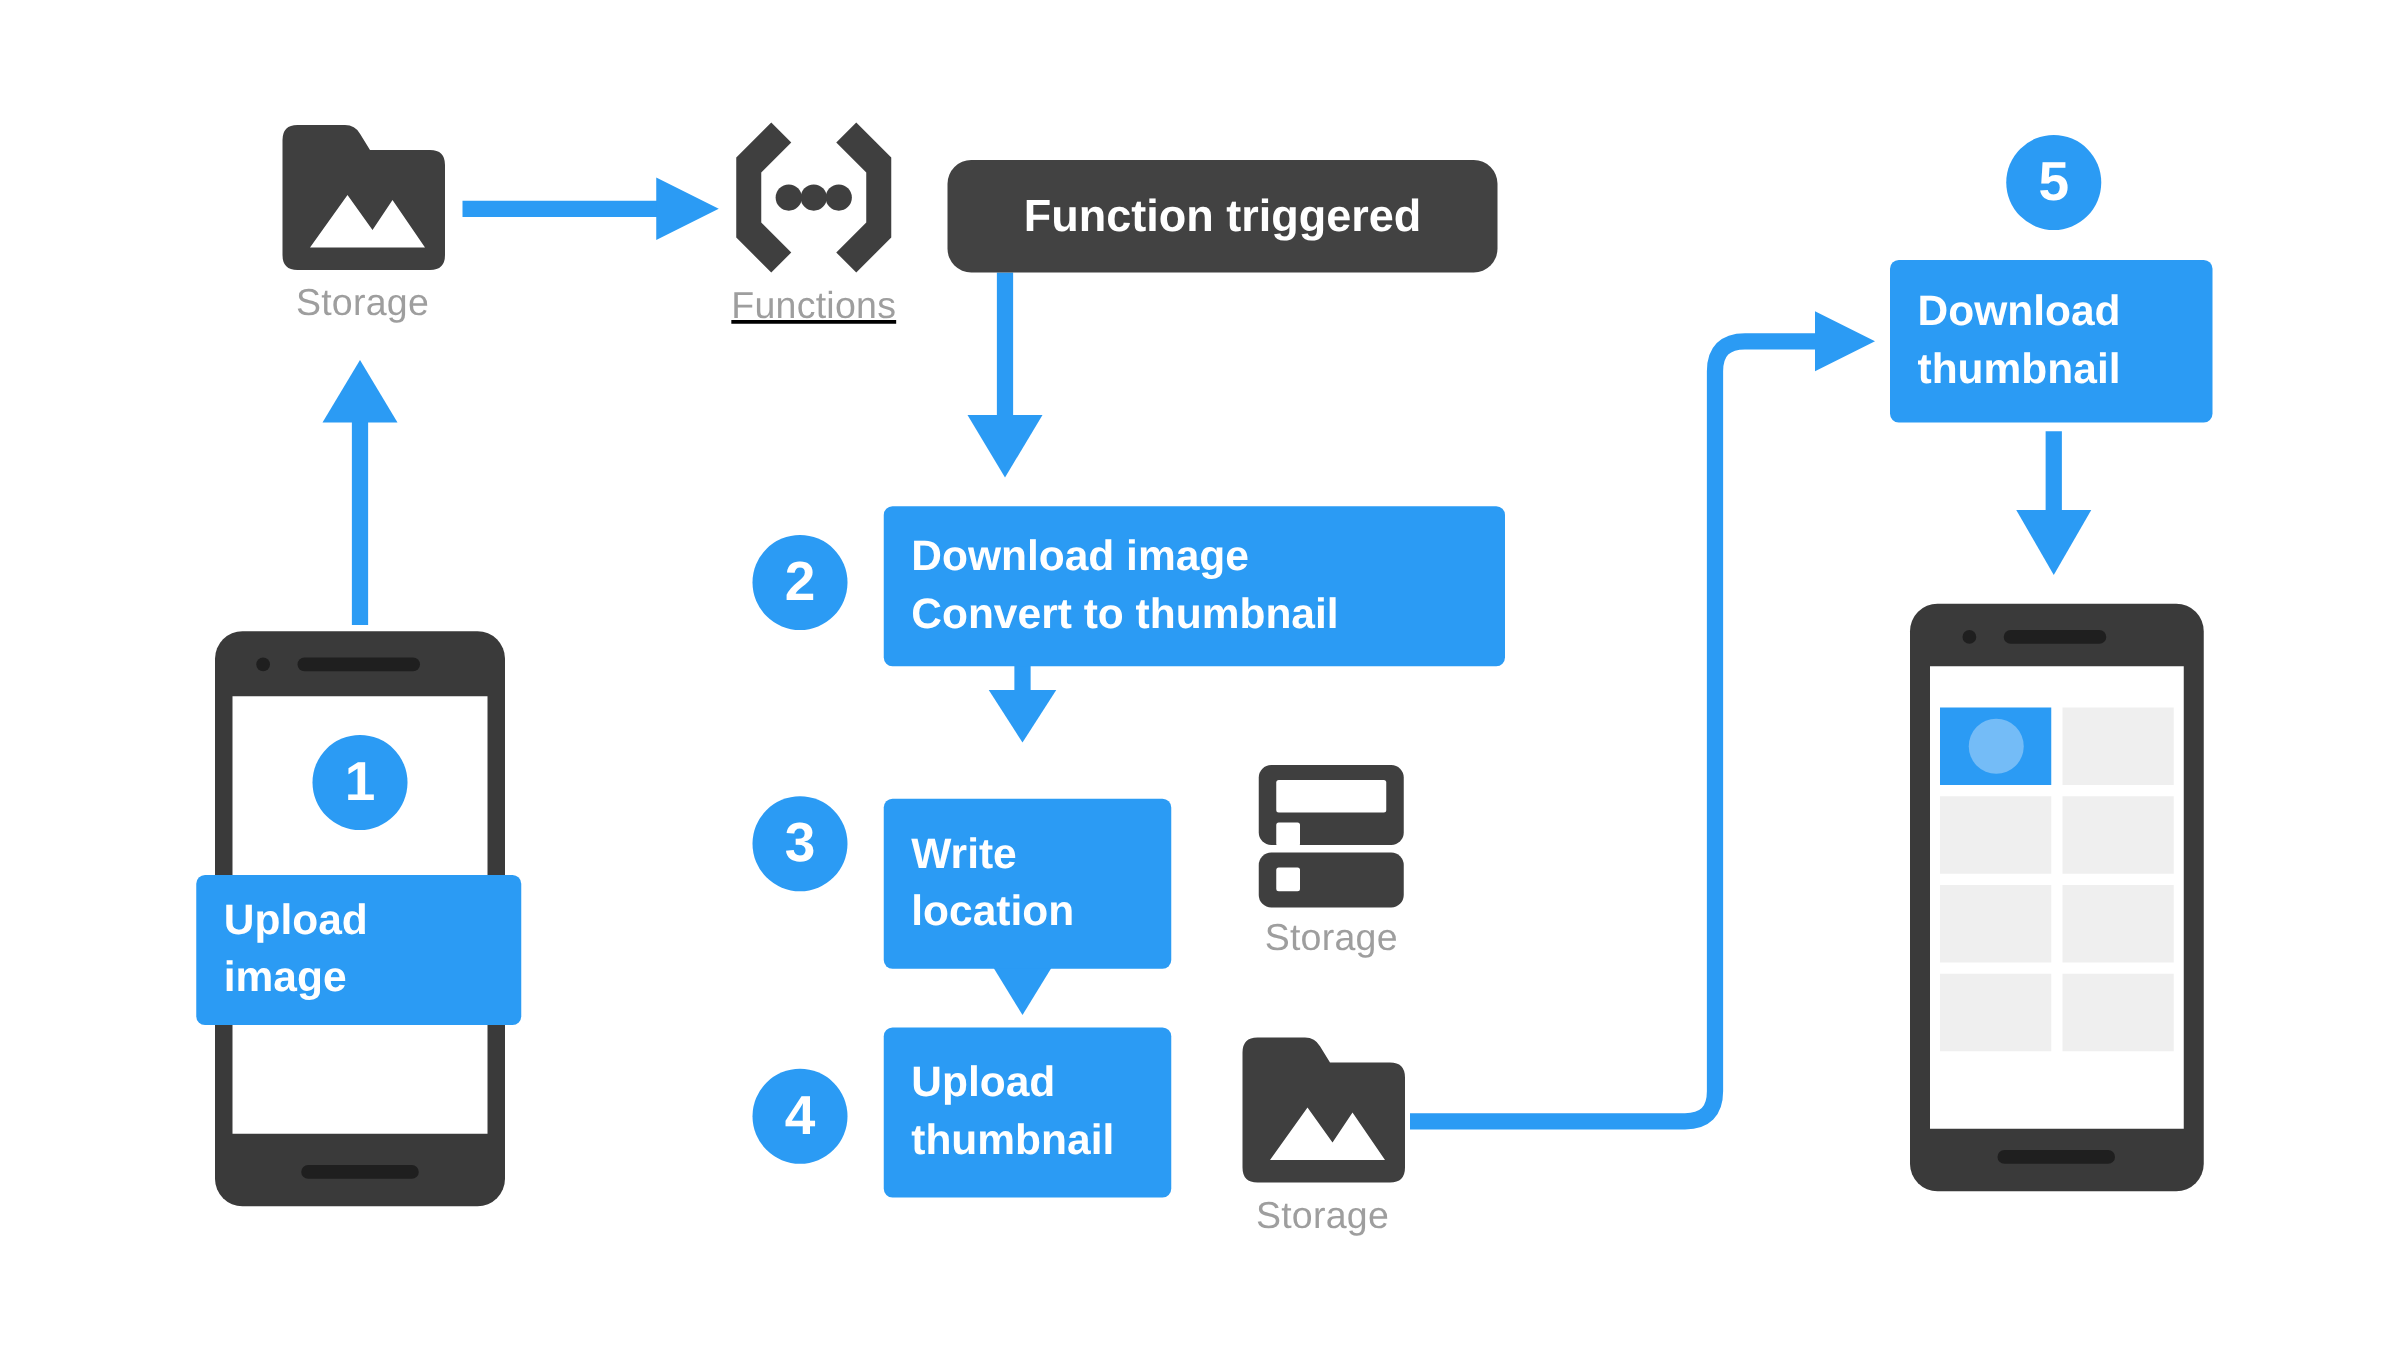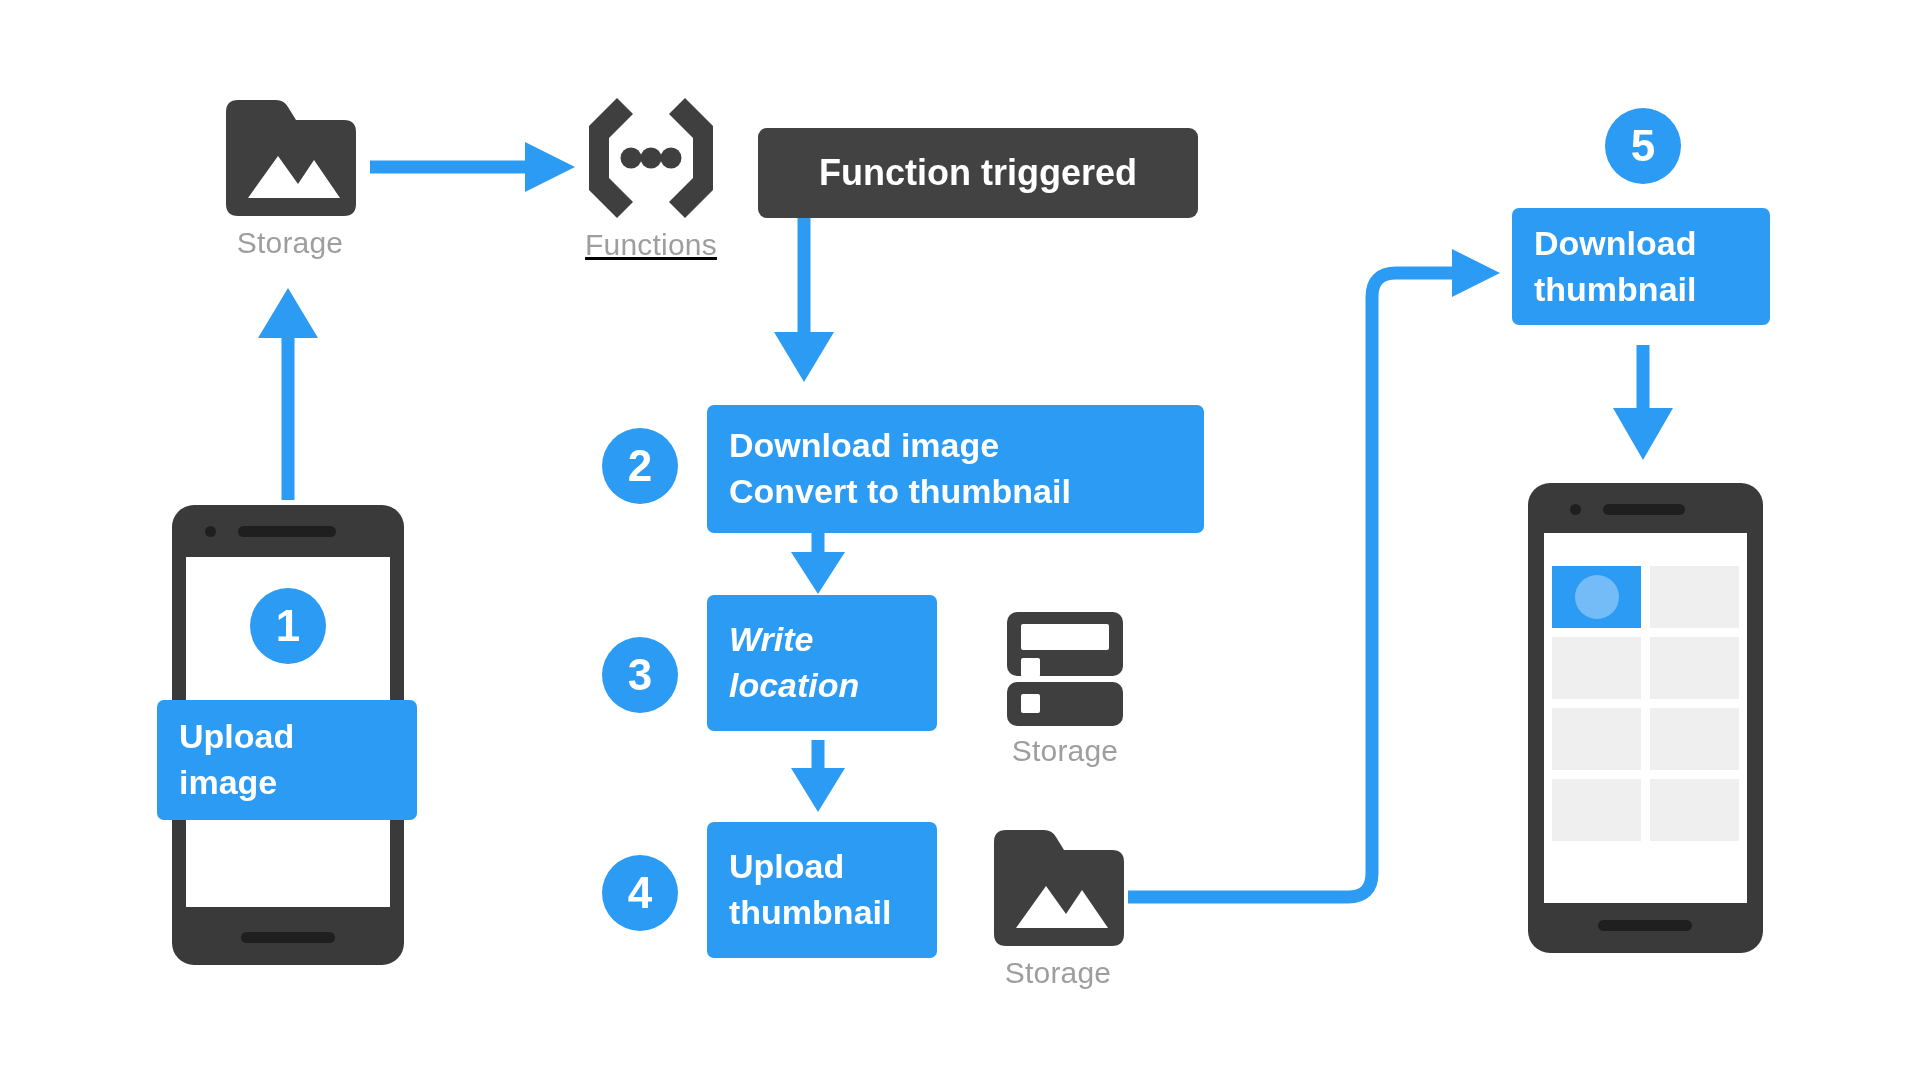--- a/index.html
+++ b/index.html
@@ -43,21 +43,21 @@
     align-items: center;
     box-sizing: border-box;
     padding: 14px 22px;
   }
   .callout .txt { white-space: pre-line; }
 
   
   .dark-callout {
     background: #424242;
     color: #ffffff;
-    border-radius: 9px;
+    border-radius: 19px;
     font-weight: bold;
     font-size: 36px;
     display: flex;
     align-items: center;
     justify-content: center;
     box-sizing: border-box;
     padding: 10px 36px;
     white-space: nowrap;
   }
 
@@ -215,21 +215,21 @@
     <span>2</span>
   </div>
   <div class="abs callout" style="left:707px; top:405px; width:497px; height:128px;">
     <span class="txt">Download image
 Convert to thumbnail</span>
   </div>
 
   <div class="abs badge" style="left:602px; top:637px; width:76px; height:76px; font-size:44px;">
     <span>3</span>
   </div>
-  <div class="abs callout" style="left:707px; top:595px; width:230px; height:136px;font-style:italic;">
+  <div class="abs callout" style="left:707px; top:639px; width:230px; height:136px;">
     <span class="txt">Write
 location</span>
   </div>
 
   <div class="abs" style="left:975px; top:608px; width:180px;">
     <svg width="120" height="120" viewBox="0 0 120 120" style="margin:0 auto;">
       <rect x="2" y="4" width="116" height="64" rx="10" fill="#3f3f3f"></rect>
       <rect x="16" y="16" width="88" height="26" rx="2" fill="#ffffff"></rect>
       <rect x="16" y="50" width="19" height="19" rx="2" fill="#ffffff"></rect>
       <rect x="2" y="74" width="116" height="44" rx="10" fill="#3f3f3f"></rect>
@@ -252,21 +252,21 @@
                L142 106 Q142 118 130 118 L24 118 Q12 118 12 106 Z" fill="#3f3f3f"></path>
       <polygon points="34,100 64,58 84,86 100,62 126,100" fill="#ffffff"></polygon>
     </svg>
     <div class="svc-label" style="margin-top:6px;">Storage</div>
   </div>
 
   <div class="abs badge" style="left:1605px; top:108px; width:76px; height:76px; font-size:44px;">
     <span>5</span>
   </div>
 
-  <div class="abs callout" style="left:1512px; top:208px; width:258px; height:117px;text-align:center;">
+  <div class="abs callout" style="left:1512px; top:208px; width:258px; height:130px;text-align:center;">
     <span class="txt">Download
 thumbnail</span>
   </div>
 
   <div class="abs phone" style="left:1528px; top:483px; width:235px; height:470px;">
     <div class="phone-cam" style="left:42px; top:21px;"></div>
     <div class="phone-speaker" style="left:75px; top:21px; width:82px;"></div>
 
     <div class="phone-screen" style="left:16px; top:50px; width:203px; height:370px;">
       <div class="thumb-grid" style="left:8px; top:33px; width:187px;">

